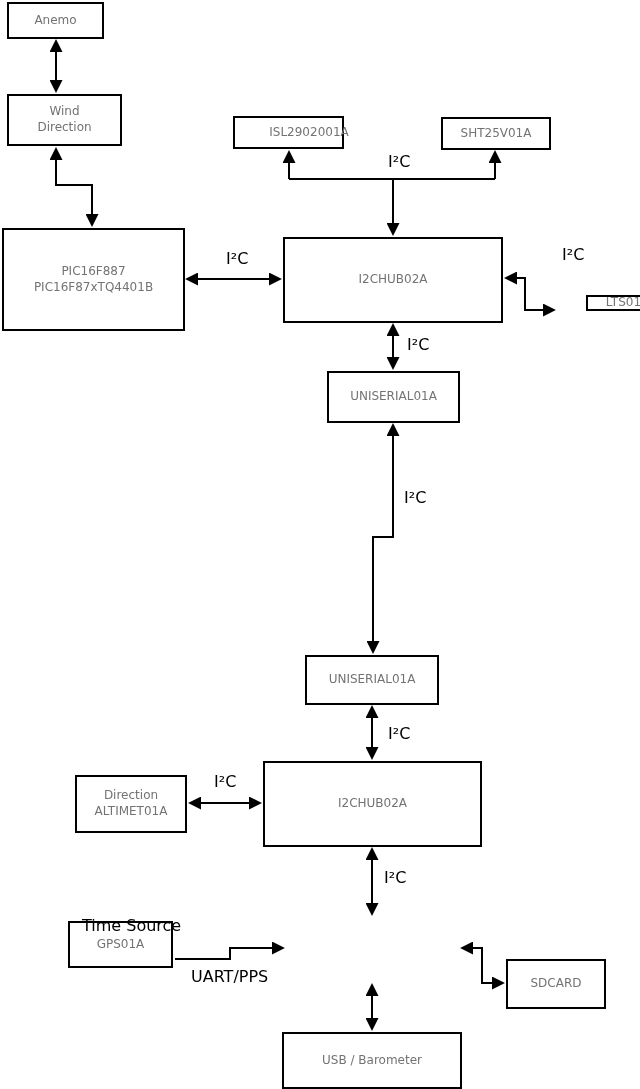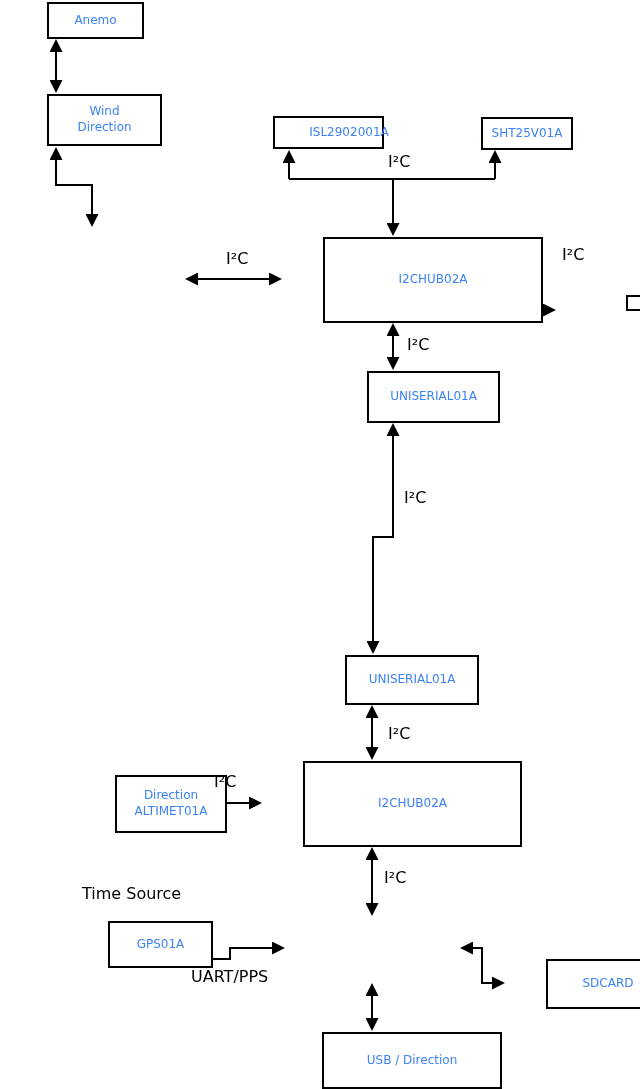--- a/index.html
+++ b/index.html
@@ -28,22 +28,21 @@
     box-sizing: border-box;
     border: 2px solid #000000;
     background: #ffffff;
     display: flex;
     align-items: center;
     justify-content: center;
     text-align: center;
     white-space: pre-line;
     font-size: 12px;
     line-height: 1.32;
-    color: #3b82f6;
-    margin-left: 40px;
+    color: #737373;
   }
   .edge-label {
     position: absolute;
     font-size: 16px;
     color: #000000;
     white-space: nowrap;
   }
   .edge {
     stroke: #000000;
     stroke-width: 2;
@@ -80,58 +79,60 @@
     <path class="edge" d="M 175 959 L 230 959 L 230 948 L 283 948" marker-end="url(#arrow)"></path>
     <path class="edge" d="M 462 948 L 482 948 L 482 983 L 503 983" marker-start="url(#arrow)" marker-end="url(#arrow)"></path>
     <path class="edge" d="M 372 985 L 372 1029" marker-start="url(#arrow)" marker-end="url(#arrow)"></path>
   </svg>
 
   <div class="node" style="left:7px; top:2px; width:97px; height:37px;">Anemo</div>
 
   <div class="node" style="left:7px; top:94px; width:115px; height:52px;">Wind
 Direction</div>
 
+  <div class="node" style="left:2px; top:228px; width:183px; height:103px;">PIC16F887
+PIC16F87xTQ4401B</div>
 
   <div class="node" style="left:233px; top:116px; width:111px; height:33px;padding-left:41px;">ISL2902001A</div>
 
-  <div class="node" style="left:441px; top:117px; width:92px; height:33px;text-align:right;">SHT25V01A</div>
+  <div class="node" style="left:441px; top:117px; width:110px; height:33px;text-align:right;">SHT25V01A</div>
 
   <div class="node" style="left:283px; top:237px; width:220px; height:86px;">I2CHUB02A</div>
 
   <div class="node" style="left:586px; top:295px; width:83px; height:16px;text-align:center;">LTS01A</div>
 
   <div class="node" style="left:327px; top:371px; width:133px; height:52px;">UNISERIAL01A</div>
 
   <div class="node" style="left:305px; top:655px; width:134px; height:50px;">UNISERIAL01A</div>
 
   <div class="node" style="left:263px; top:761px; width:219px; height:86px;">I2CHUB02A</div>
 
   <div class="node" style="left:75px; top:775px; width:112px; height:58px;">Direction
 ALTIMET01A</div>
 
 
   <div class="node" style="left:68px; top:921px; width:105px; height:47px;">GPS01A</div>
 
-  <div class="node" style="left:506px; top:959px; width:124px; height:50px;">SDCARD</div>
+  <div class="node" style="left:506px; top:959px; width:100px; height:50px;">SDCARD</div>
 
-  <div class="node" style="left:282px; top:1032px; width:180px; height:57px;">USB / Direction</div>
+  <div class="node" style="left:282px; top:1032px; width:180px; height:57px;">USB / Barometer</div>
 
   <div class="edge-label" style="left:388px; top:152px;">I²C</div>
 
   <div class="edge-label" style="left:226px; top:249px;">I²C</div>
 
   <div class="edge-label" style="left:562px; top:245px;">I²C</div>
 
   <div class="edge-label" style="left:407px; top:335px;">I²C</div>
 
   <div class="edge-label" style="left:404px; top:488px;">I²C</div>
 
   <div class="edge-label" style="left:388px; top:724px;">I²C</div>
 
   <div class="edge-label" style="left:214px; top:772px;">I²C</div>
 
   <div class="edge-label" style="left:384px; top:868px;">I²C</div>
 
-  <div class="edge-label" style="left:82px; top:884px;">Time Source</div>
+  <div class="edge-label" style="left:82px; top:916px;">Time Source</div>
 
   <div class="edge-label" style="left:191px; top:967px;">UART/PPS</div>
 
 </div>
 
 </body></html>

